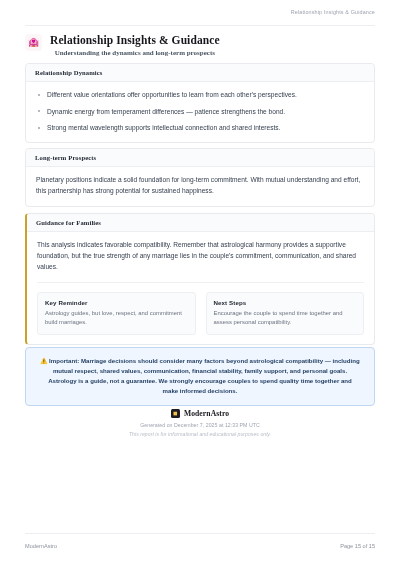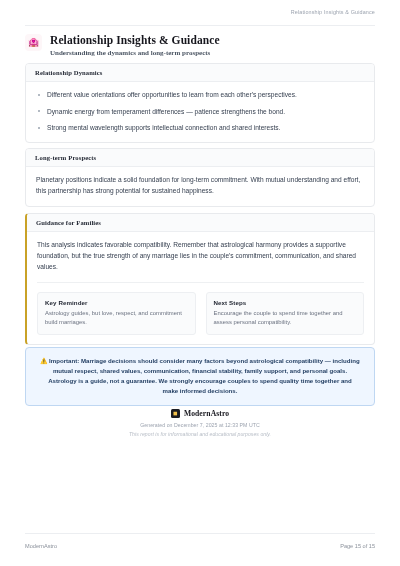--- a/index.html
+++ b/index.html
@@ -71,20 +71,21 @@
     color: #16161d;
     line-height: 1.25;
   }
   .title-text .subtitle {
     font-family: "Liberation Serif", serif;
     font-size: 7px;
     font-weight: bold;
     color: #4b5563;
     margin-top: 2px;
     line-height: 1.3;
+    text-align: center;
   }
 
   
   .card {
     position: absolute;
     left: 25px;
     right: 25px;
     background: #ffffff;
     border: 1px solid #e8eaed;
     border-radius: 4px;

